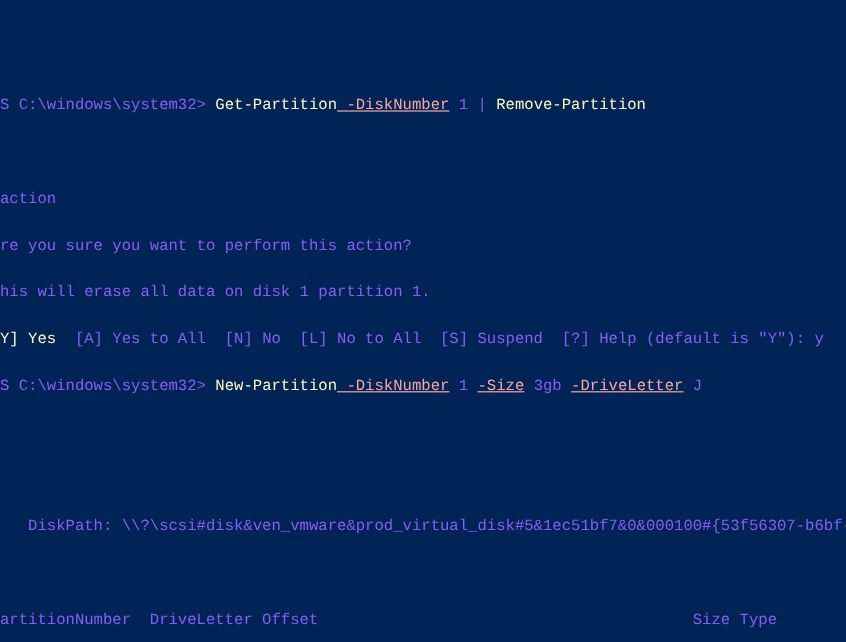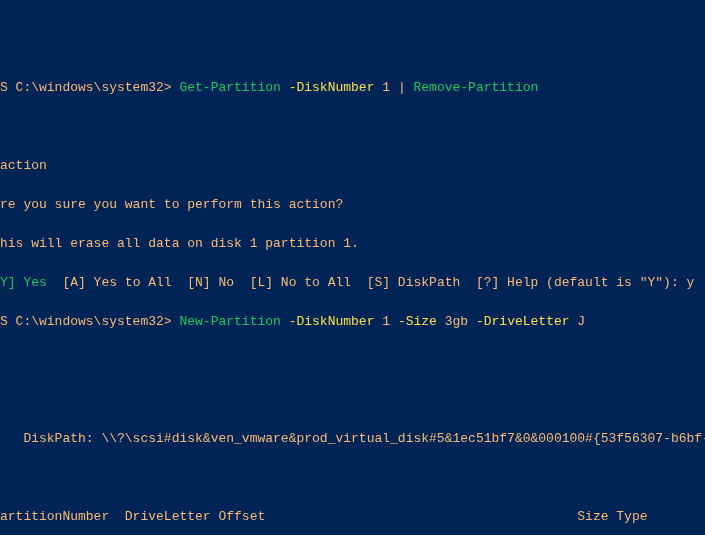--- a/index.html
+++ b/index.html
@@ -9,35 +9,35 @@
       font-size: 13px;
       line-height: 1.5;
       margin: 0;
       padding: 0;
       white-space: pre;
       overflow: hidden;
       width: 705px;
       height: 535px;
     }
     .line { display: block; }
-    .white { color: #fdba74; }
-    .yellow { color: #22c55e; margin-top: 13px; }
-    .darkgray { color: #fde047; }
+    .white { color: #8b5cf6; }
+    .yellow { color: #fef9c3; margin-top: 13px; }
+    .darkgray { color: #fca5a5; text-decoration: underline; }
   </style>
 </head>
 <body>
 
 
 
 <span class="line"><span class="white">S C:\windows\system32&gt; </span><span class="yellow">Get-Partition</span><span class="darkgray"> -DiskNumber</span><span class="white"> 1 | </span><span class="yellow">Remove-Partition</span></span>
 <span class="line">&nbsp;</span>
 <span class="line white">action</span>
 <span class="line white">re you sure you want to perform this action?</span>
 <span class="line white">his will erase all data on disk 1 partition 1.</span>
-<span class="line"><span class="yellow">Y] Yes</span><span class="white">  [A] Yes to All  [N] No  [L] No to All  [S] DiskPath  [?] Help (default is "Y"): y</span></span>
+<span class="line"><span class="yellow">Y] Yes</span><span class="white">  [A] Yes to All  [N] No  [L] No to All  [S] Suspend  [?] Help (default is "Y"): y</span></span>
 <span class="line"><span class="white">S C:\windows\system32&gt; </span><span class="yellow">New-Partition</span><span class="darkgray"> -DiskNumber</span><span class="white"> 1 </span><span class="darkgray">-Size</span><span class="white"> 3gb </span><span class="darkgray">-DriveLetter</span><span class="white"> J</span></span>
 <span class="line">&nbsp;</span>
 <span class="line">&nbsp;</span>
 <span class="line white">   DiskPath: \\?\scsi#disk&amp;ven_vmware&amp;prod_virtual_disk#5&amp;1ec51bf7&amp;0&amp;000100#{53f56307-b6bf-11d0-94f2-0</span>
 <span class="line">&nbsp;</span>
 <span class="line white">artitionNumber  DriveLetter Offset                                        Size Type</span>
 
 
 
 

